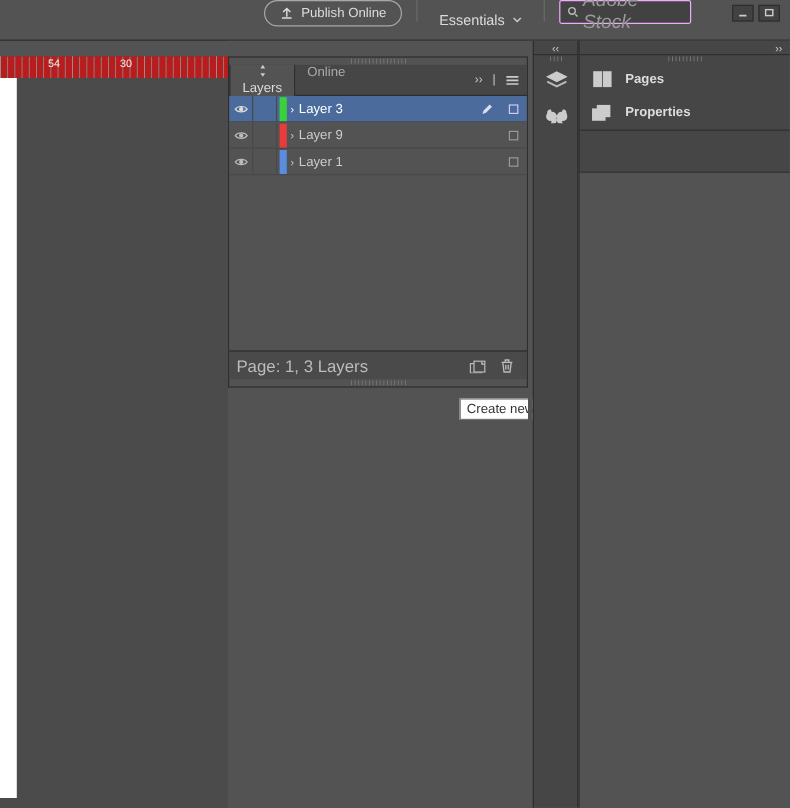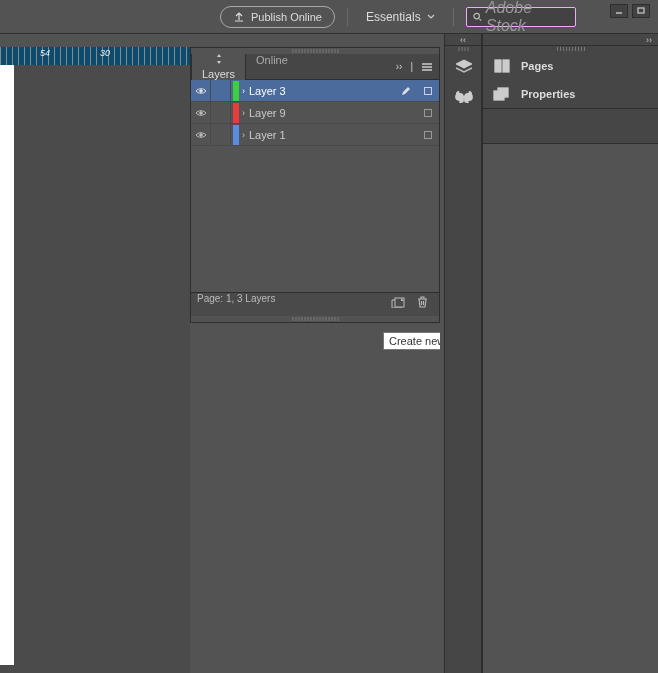--- a/index.html
+++ b/index.html
@@ -1,30 +1,30 @@
 <!DOCTYPE html>
 <html><head>
 <meta charset="utf-8">
 <style>
   * { box-sizing: border-box; margin: 0; padding: 0; font-family: "Segoe UI", Tahoma, sans-serif; }
   body { background: #4b4b4b; width: 658px; height: 673px; overflow: hidden; position: relative; color: #ccc; }
 
   
-  .topbar { position: absolute; top: 0; left: 0; right: 0; height: 34px; background: #535353; border-bottom: 1px solid #2e2e2e; display: flex; align-items: center; padding-left: 220px; gap: 8px; }
+  .topbar { position: absolute; top: 0; left: 0; right: 0; height: 34px; background: #535353; border-bottom: 1px solid #2e2e2e; display: flex; padding-left: 220px; gap: 8px; }
   .publish-btn { border: 1px solid #a8a8a8; border-radius: 14px; height: 22px; display: flex; align-items: center; gap: 6px; padding: 0 12px; font-size: 11px; color: #ddd; }
   .publish-btn svg { stroke: #ddd; }
   .divider-v { width: 1px; height: 18px; background: #6a6a6a; margin: 0 4px; }
   .workspace { display: flex; align-items: center; gap: 6px; font-size: 12px; color: #ddd; padding: 0 6px; }
   .search-box { background: #424242; border: 1px solid #f0abfc; height: 20px; width: 110px; display: flex; align-items: center; gap: 4px; padding: 0 6px; font-size: 16px; color: #999; font-style: italic; border-radius: 2px; }
   .win-controls { position: absolute; right: 8px; top: 4px; display: flex; gap: 4px; }
   .win-btn { width: 18px; height: 14px; background: #424242; border: 1px solid #2e2e2e; display: flex; align-items: center; justify-content: center; }
   .win-btn svg { stroke: #ccc; }
 
   
-  .ruler { position: absolute; top: 47px; left: 0; width: 190px; height: 34px; background: #0c4a6e; overflow: hidden; font-style: italic; }
+  .ruler { position: absolute; top: 47px; left: 0; width: 190px; height: 34px; background: #b91c1c; overflow: hidden; }
   .ruler-ticks { height: 100%; background:
     repeating-linear-gradient(to right, #888 0 1px, transparent 1px 6px),
     repeating-linear-gradient(to right, #fff 0 1px, transparent 1px 60px);
     background-size: 6px 6px, 60px 18px;
     background-position: 0 12px, 0 0;
   }
   .ruler-label { position: absolute; top: 1px; font-size: 9px; color: #eee; }
 
   
   .canvas-bg { position: absolute; top: 65px; left: 0; width: 190px; height: 608px; background: #4b4b4b; }
@@ -46,21 +46,21 @@
   .eye-col { width: 20px; display: flex; justify-content: center; border-right: 1px solid #494949; height: 100%; align-items: center; }
   .lock-col { width: 20px; border-right: 1px solid #494949; height: 100%; }
   .color-chip { width: 6px; height: 20px; margin-left: 2px; margin-right: 3px; }
   .expand-tri { font-size: 9px; margin-right: 4px; color: #ccc; }
   .layer-row.selected .expand-tri { color: #fff; }
   .layer-name { flex: 1; }
   .pen-col { width: 22px; display: flex; justify-content: center; }
   .square-col { width: 22px; display: flex; justify-content: center; }
   .sel-square { width: 8px; height: 8px; border: 1px solid #999; }
   .layer-row.selected .sel-square { border-color: #cce; }
-  .panel-footer { height: 24px; border-top: 1px solid #2e2e2e; display: flex; padding: 0 6px; font-size: 10px; color: #bbb; background: #4a4a4a; }
+  .panel-footer { height: 24px; border-top: 1px solid #2e2e2e; display: flex; align-items: center; padding: 0 6px; font-size: 14px; color: #bbb; background: #4a4a4a; }
   .footer-status { flex: 1; }
   .footer-btn { width: 22px; height: 18px; display: flex; align-items: center; justify-content: center; margin-left: 2px; }
 
   
   .tooltip { position: absolute; top: 332px; left: 383px; background: #fff; border: 1px solid #767676; color: #333; font-size: 11px; padding: 2px 5px; }
 
   
   .dock-strip { position: absolute; top: 34px; left: 444px; width: 38px; bottom: 0; background: #464646; border-left: 1px solid #2e2e2e; border-right: 1px solid #2e2e2e; }
   .dock-collapse { height: 12px; display: flex; align-items: center; justify-content: center; font-size: 9px; color: #ccc; border-bottom: 1px solid #2e2e2e; }
   .dock-icon { width: 38px; height: 30px; display: flex; align-items: center; justify-content: center; }

